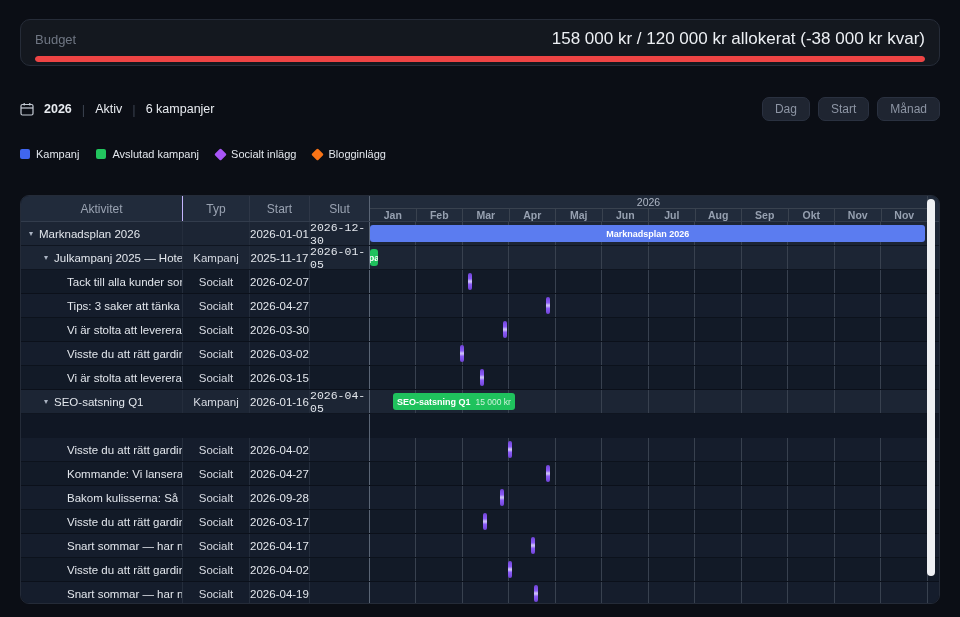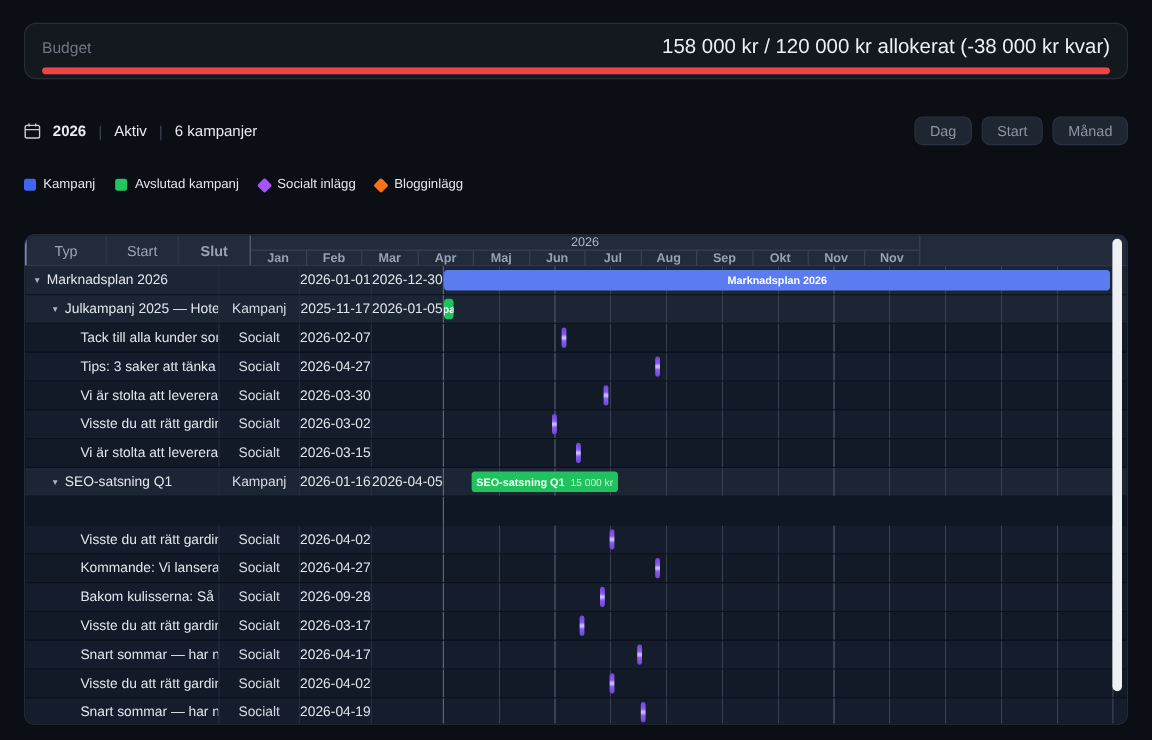--- a/index.html
+++ b/index.html
@@ -38,42 +38,42 @@
   
   .table-card { position: absolute; left: 20px; top: 195px; width: 920px; height: 409px;
     background: #0f1520; border: 1px solid #242b38; border-radius: 9px; overflow: hidden; }
 
   .ghead { display: flex; height: 26px; background: #212b3b; border-bottom: 1px solid #323c4c;
            font-size: 12px; color: #9aa3b2; }
   .ghead .hc { display: flex; align-items: center; justify-content: center; }
   .hc.c-akt { width: 161px; }
   .hc.c-typ { width: 67px; border-left: 1px solid #c4b5fd; }
   .hc.c-start { width: 60px; border-left: 1px solid #2e3747; }
-  .hc.c-slut { width: 60px; border-left: 1px solid #2e3747; font-weight: bold; }
+  .hc.c-slut { width: 60px; border-left: 1px solid #2e3747; }
   .t-head { width: 558px; border-left: 1px solid #5a6575; display: flex; flex-direction: column; }
   .t-year { height: 13px; display: flex; align-items: center; justify-content: center;
             font-size: 10.5px; color: #aeb6c4; border-bottom: 1px solid #39424f; }
   .t-months { height: 13px; display: flex; font-weight: bold; }
   .t-month { flex: 1; display: flex; align-items: center; justify-content: center;
              font-size: 10.5px; color: #96a0b0; border-left: 1px solid #39424f; }
   .t-month:first-child { border-left: none; }
   .h-gutter { flex: 1; border-left: 1px solid #39424f; }
 
   
   .rows { position: relative; }
   .row { display: flex; height: 24px; border-bottom: 1px solid rgba(5,9,16,.55); }
   .row:nth-child(odd)  { background: #121a27; }
   .row:nth-child(even) { background: #151d2c; }
   .row.campaign { background: #1c2534; }
   .row.spacer { background: #101724; border-bottom: none; }
   .cell { display: flex; align-items: center; font-size: 11.5px; overflow: hidden; }
   .cell.c-name { width: 161px; color: #e2e6ec; white-space: nowrap; }
   .cell.c-typ  { width: 67px; justify-content: center; color: #d6dae2; border-left: 1px solid #242d3c; }
   .cell.c-start{ width: 60px; justify-content: center; color: #e2e6ec; border-left: 1px solid #242d3c; }
-  .cell.c-slut { width: 60px; justify-content: center; color: #e2e6ec; border-left: 1px solid #242d3c; }
+  .cell.c-slut { width: 60px; justify-content: center; color: #e2e6ec; border-left: 1px solid #242d3c; font-family: Liberation Mono, monospace; }
   .cell.c-gantt { width: 558px; position: relative; border-left: 1px solid #5a6575;
     background-image: repeating-linear-gradient(90deg, transparent 0 45.5px, #38414f 45.5px 46.5px); }
   .cell.c-gutter { flex: 1; border-left: 1px solid #38414f; }
   .row.spacer .cell { border-left: none; }
   .row.spacer .cell.c-gantt { background-image: none; border-left: 1px solid #5a6575; }
 
   .lvl0 { padding-left: 8px; }
   .lvl1 { padding-left: 23px; }
   .lvl2 { padding-left: 46px; }
   .caret { color: #aab3c2; font-size: 8px; margin-right: 6px; cursor: pointer; }
@@ -145,20 +145,21 @@
       <span>Socialt inlägg</span>
     </span>
     <span class="legend-item">
       <span class="sw diamond" style="background: rgb(249, 115, 22);"></span>
       <span>Blogginlägg</span>
     </span>
   </div>
 
   <div class="table-card">
     <div class="ghead">
+      <div class="hc c-akt">Aktivitet</div>
       <div class="hc c-typ">Typ</div>
       <div class="hc c-start">Start</div>
       <div class="hc c-slut">Slut</div>
       <div class="t-head">
         <div class="t-year">2026</div>
         <div class="t-months">
           <div class="t-month">Jan</div>
           <div class="t-month">Feb</div>
           <div class="t-month">Mar</div>
           <div class="t-month">Apr</div>

